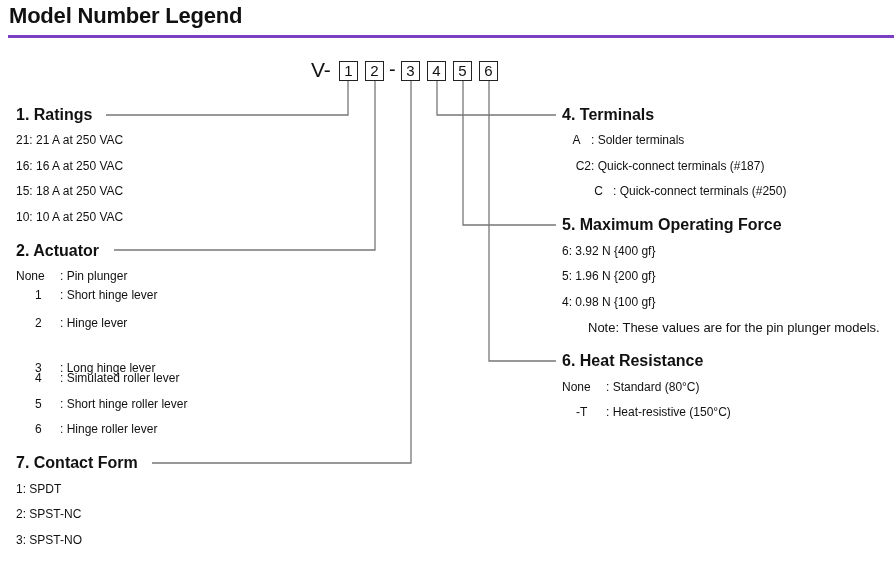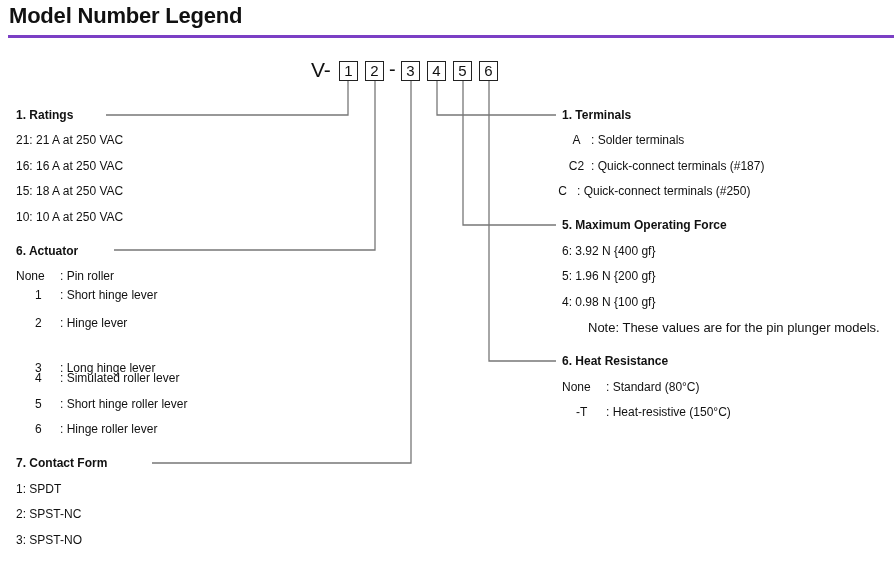--- a/index.html
+++ b/index.html
@@ -6,21 +6,21 @@
   body { width: 894px; height: 566px; position: relative; overflow: hidden;
          font-family: "Liberation Sans", sans-serif; color: #111; }
   .title { position: absolute; left: 9px; top: 3px; font-size: 22px; font-weight: bold; letter-spacing: -0.2px; }
   .rule { position: absolute; left: 8px; top: 35px; width: 886px; height: 3px; background: #7b3fc4; }
   .code { position: absolute; top: 59px; height: 22px; font-size: 17px; line-height: 22px; }
   .code-prefix { left: 311px; font-size: 21px; }
   .code-box { position: absolute; top: 61px; width: 17px; height: 18px; border: 1px solid #222;
               font-size: 15px; line-height: 18px; text-align: center; box-sizing: content-box; }
   .dash { position: absolute; top: 58px; font-size: 20px; line-height: 22px; }
   .lines { position: absolute; left: 0; top: 0; }
-  .sec-title { position: absolute; font-size: 12px; font-weight: bold; line-height: 20px; white-space: nowrap; }
+  .sec-title { position: absolute; font-size: 16px; font-weight: bold; line-height: 20px; white-space: nowrap; }
   .row { position: absolute; font-size: 12px; line-height: 20px; white-space: nowrap; }
   .row .k { display: inline-block; }
   .note { position: absolute; font-size: 13px; line-height: 18px; white-space: nowrap; margin-left: 26px; }
 </style>
 </head>
 <body>
 
 <div class="title">Model Number Legend</div>
 <div class="rule"></div>
 
@@ -43,38 +43,38 @@
     <polyline points="489,81 489,361 556,361"></polyline>
   </g>
 </svg>
 
 <div class="sec-title" style="left:16px; top:105px">1. Ratings</div>
 <div class="row" style="left:16px; top:130px"><span>21:</span> <span>21 A at 250 VAC</span></div>
 <div class="row" style="left:16px; top:156px"><span>16:</span> <span>16 A at 250 VAC</span></div>
 <div class="row" style="left:16px; top:181px"><span>15:</span> <span>18 A at 250 VAC</span></div>
 <div class="row" style="left:16px; top:207px"><span>10:</span> <span>10 A at 250 VAC</span></div>
 
-<div class="sec-title" style="left:16px; top:241px">6. Actuator</div>
-<div class="row" style="left:16px; top:266px"><span class="k" style="width:44px">None</span><span>: Pin roller</span></div>
+<div class="sec-title" style="left:16px; top:241px">2. Actuator</div>
+<div class="row" style="left:16px; top:266px"><span class="k" style="width:44px">None</span><span>: Pin plunger</span></div>
 <div class="row" style="left:16px; top:285px"><span class="k" style="width:44px; padding-left:19px; box-sizing:border-box">1</span><span>: Short hinge lever</span></div>
 <div class="row" style="left:16px; top:313px"><span class="k" style="width:44px; padding-left:19px; box-sizing:border-box">2</span><span>: Hinge lever</span></div>
 <div class="row" style="left:16px; top:358px"><span class="k" style="width:44px; padding-left:19px; box-sizing:border-box">3</span><span>: Long hinge lever</span></div>
 <div class="row" style="left:16px; top:368px"><span class="k" style="width:44px; padding-left:19px; box-sizing:border-box">4</span><span>: Simulated roller lever</span></div>
 <div class="row" style="left:16px; top:394px"><span class="k" style="width:44px; padding-left:19px; box-sizing:border-box">5</span><span>: Short hinge roller lever</span></div>
 <div class="row" style="left:16px; top:419px"><span class="k" style="width:44px; padding-left:19px; box-sizing:border-box">6</span><span>: Hinge roller lever</span></div>
 
 <div class="sec-title" style="left:16px; top:453px">7. Contact Form</div>
 <div class="row" style="left:16px; top:479px"><span>1:</span> <span>SPDT</span></div>
 <div class="row" style="left:16px; top:504px"><span>2:</span> <span>SPST-NC</span></div>
 <div class="row" style="left:16px; top:530px"><span>3:</span> <span>SPST-NO</span></div>
 
-<div class="sec-title" style="left:562px; top:105px">1. Terminals</div>
+<div class="sec-title" style="left:562px; top:105px">4. Terminals</div>
 <div class="row" style="left:562px; top:130px"><span class="k" style="width:29px; text-align:center">A</span><span>: Solder terminals</span></div>
-<div class="row" style="left:562px; top:156px"><span class="k" style="width:29px; text-align:center">C2</span><span>: Quick-connect terminals (#187)</span></div>
-<div class="row" style="left:548px; top:181px"><span class="k" style="width:29px; text-align:center">C</span><span>: Quick-connect terminals (#250)</span></div>
+<div class="row" style="left:562px; top:156px"><span class="k" style="width:29px; text-align:right">C2</span><span>: Quick-connect terminals (#187)</span></div>
+<div class="row" style="left:584px; top:181px"><span class="k" style="width:29px; text-align:center">C</span><span>: Quick-connect terminals (#250)</span></div>
 
 <div class="sec-title" style="left:562px; top:215px">5. Maximum Operating Force</div>
 <div class="row" style="left:562px; top:241px"><span>6:</span> <span>3.92 N {400 gf}</span></div>
 <div class="row" style="left:562px; top:266px"><span>5:</span> <span>1.96 N {200 gf}</span></div>
 <div class="row" style="left:562px; top:292px"><span>4:</span> <span>0.98 N {100 gf}</span></div>
 <div class="note" style="left:562px; top:319px">Note: These values are for the pin plunger models.</div>
 
 <div class="sec-title" style="left:562px; top:351px">6. Heat Resistance</div>
 <div class="row" style="left:562px; top:377px"><span class="k" style="width:44px">None</span><span>: Standard (80°C)</span></div>
 <div class="row" style="left:562px; top:402px"><span class="k" style="width:44px; padding-left:14px; box-sizing:border-box">-T</span><span>: Heat-resistive (150°C)</span></div>

